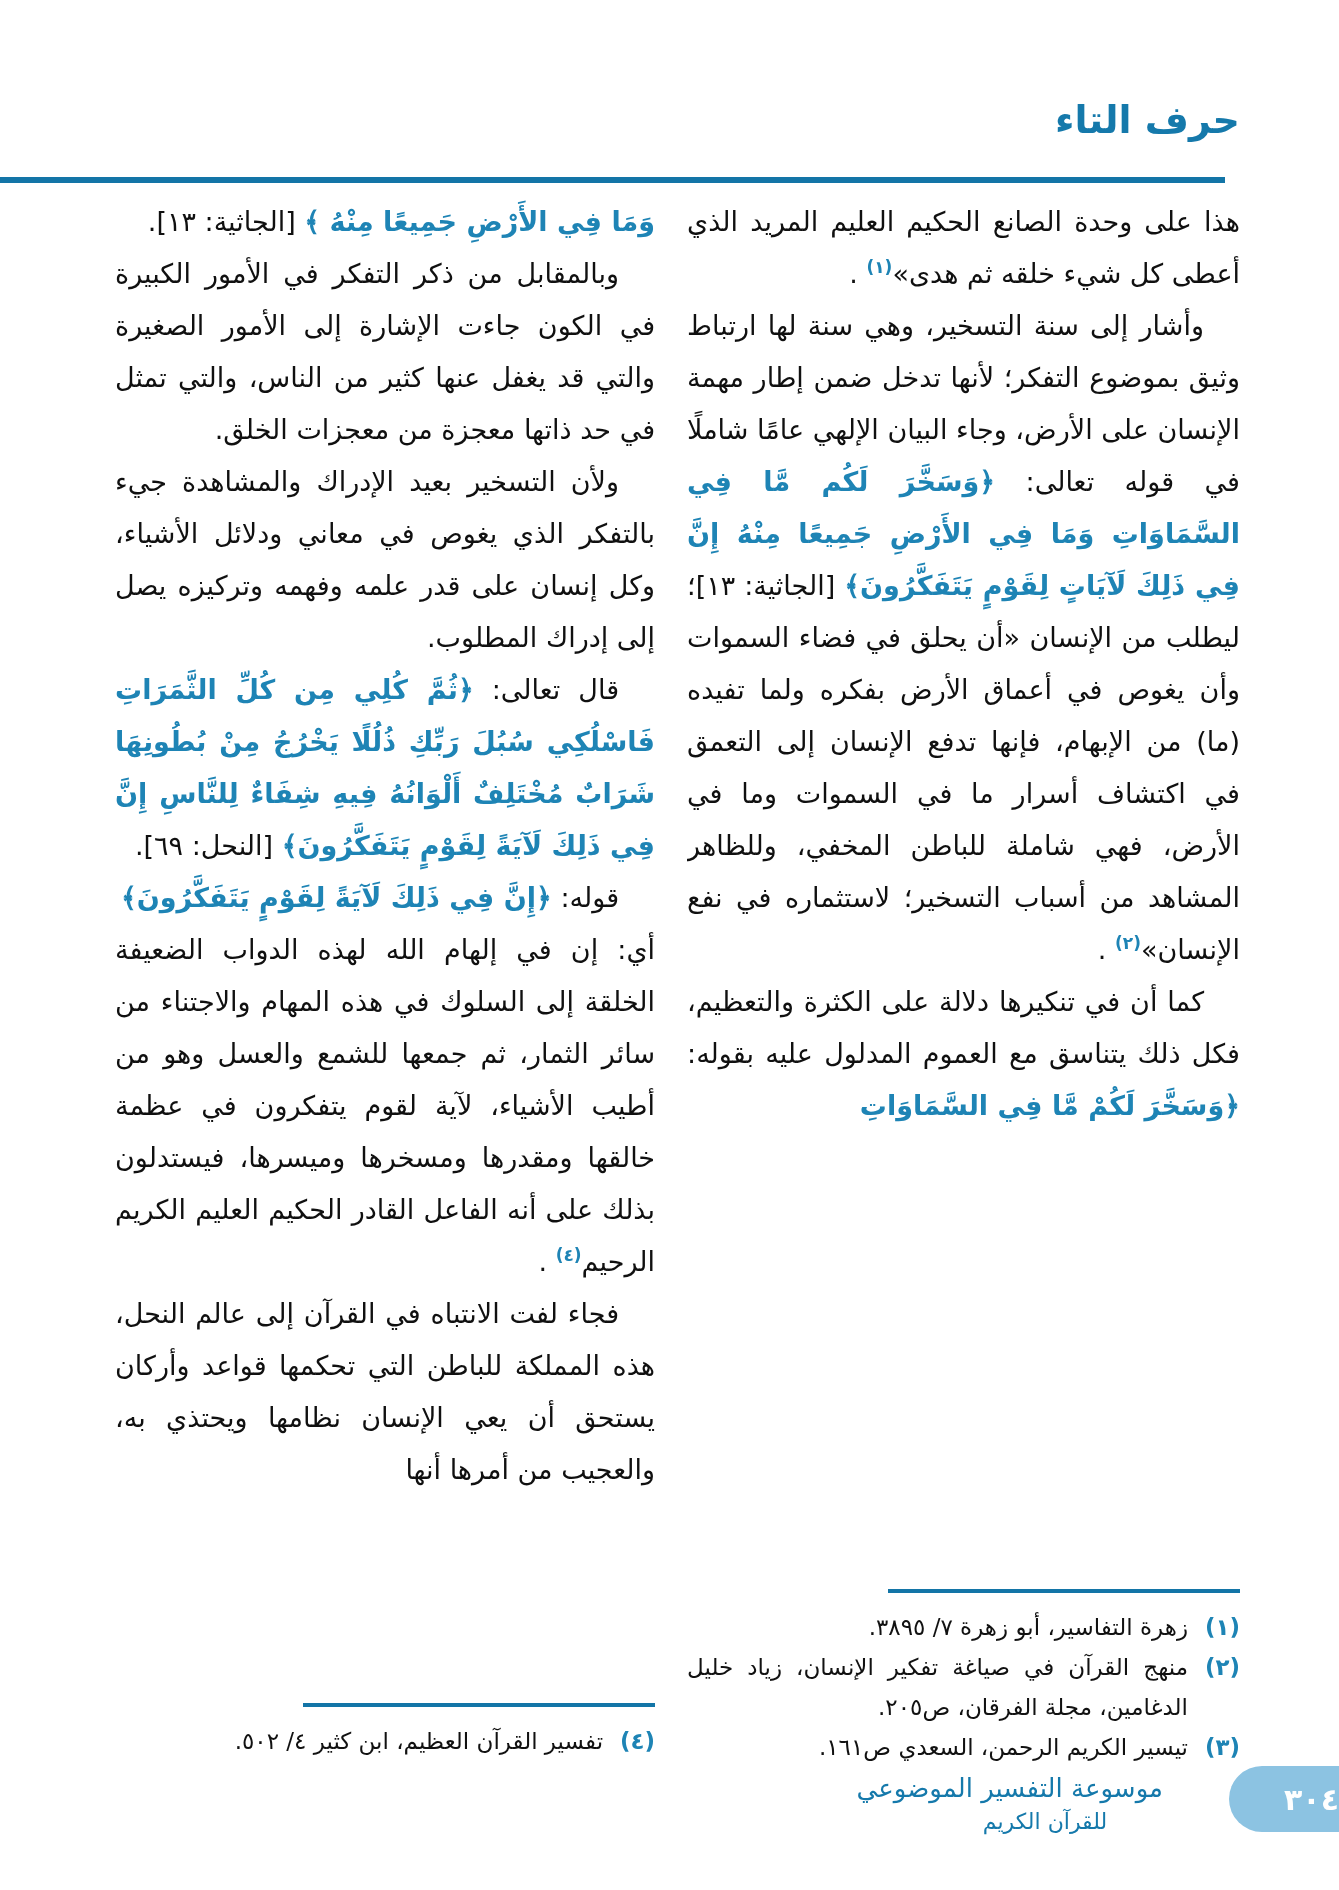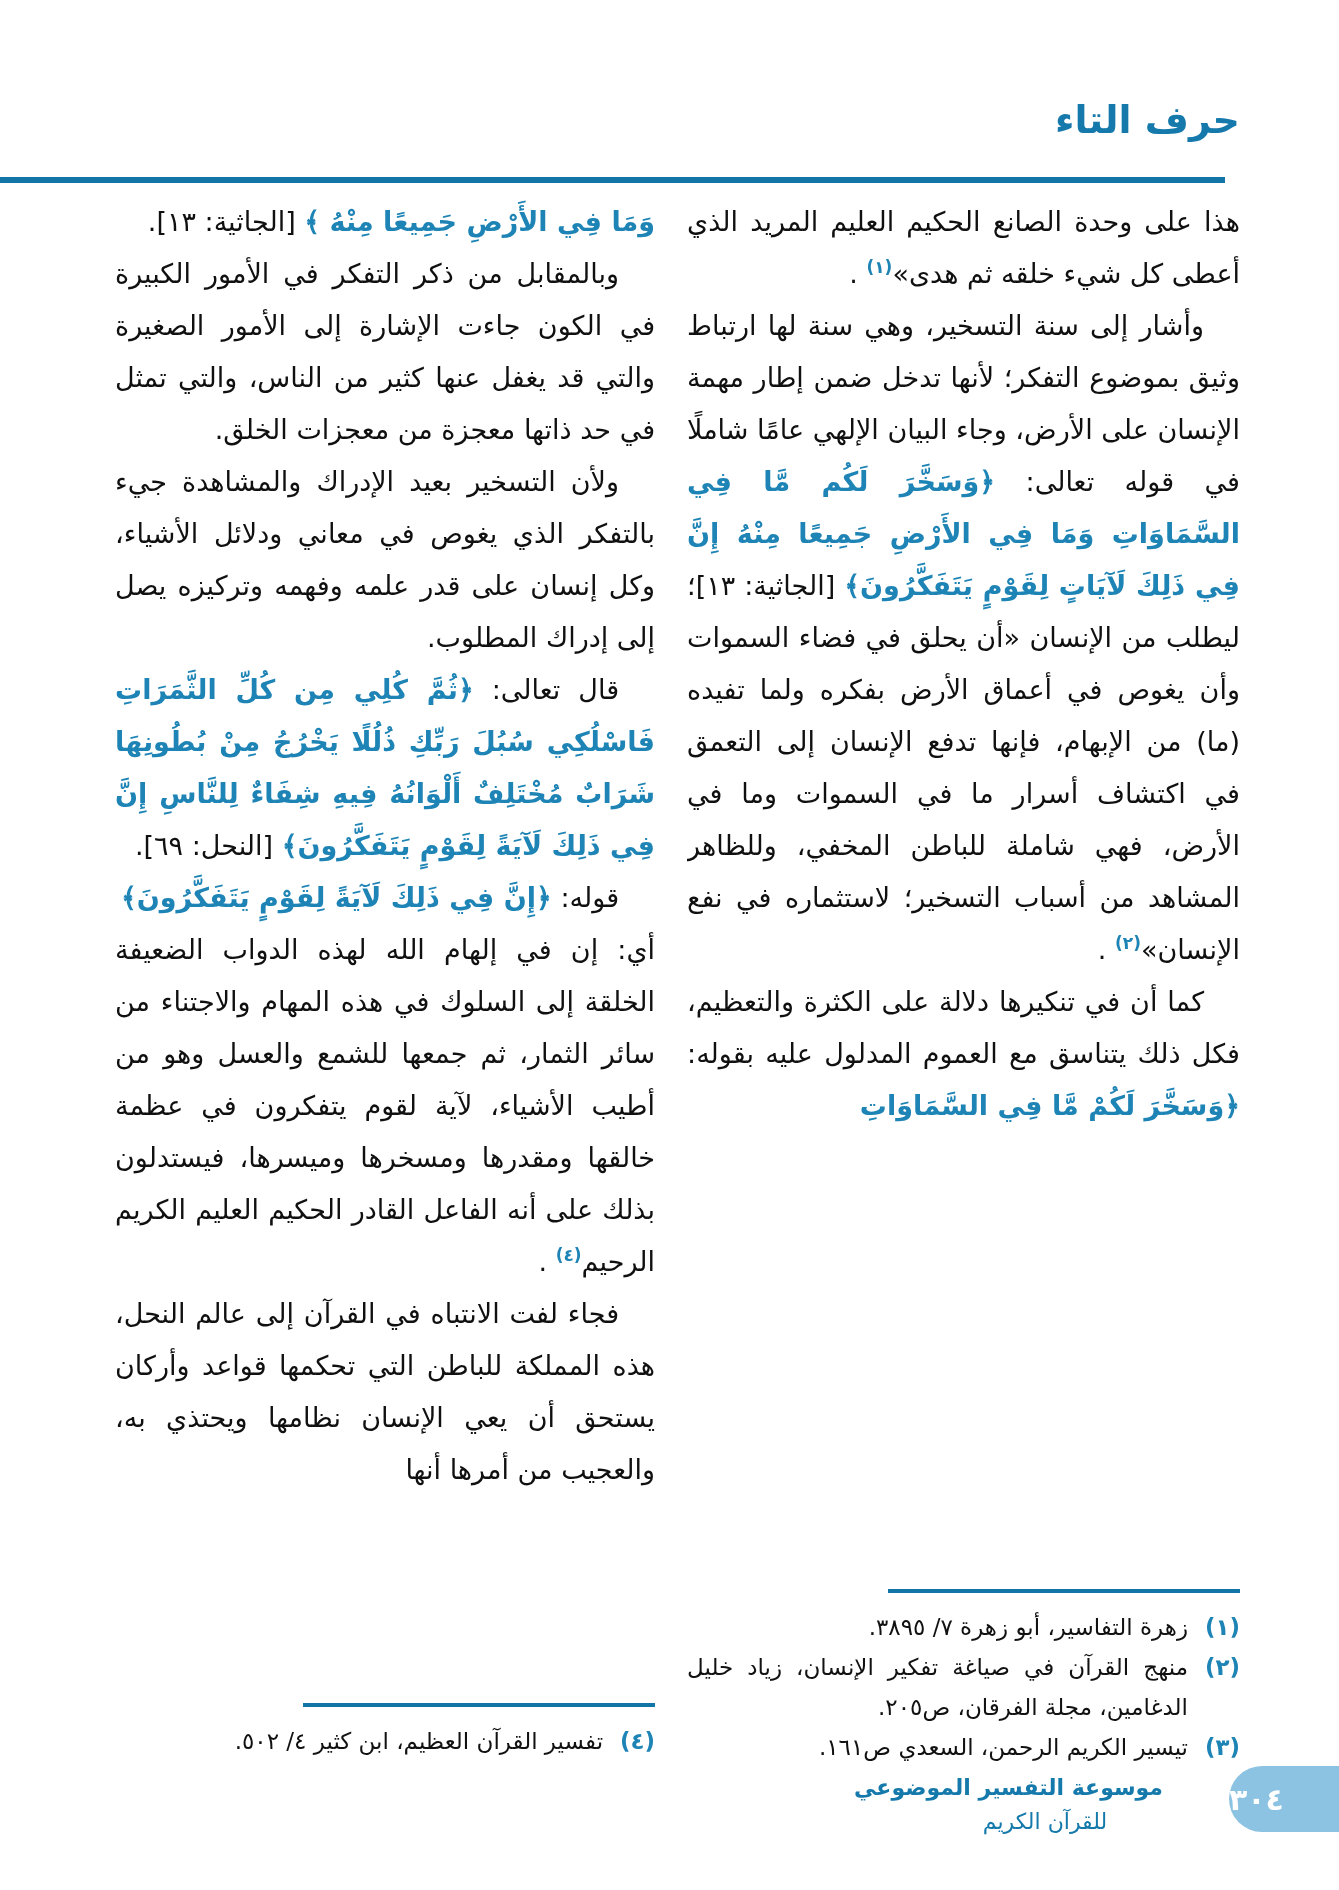--- a/index.html
+++ b/index.html
@@ -43,26 +43,26 @@
     margin:12px 0 14px auto; 
   }
   .footnotes{font-size:23px; line-height:40px;}
   .fn{display:flex; gap:10px; text-align:justify;}
   .fn-num{color:#1e84b5; white-space:nowrap; min-width:42px; font-weight:bold;}
   .fn-text{flex:1;}
   .logo{
     position:absolute; top:1768px; right:176px; width:236px;
     text-align:center; color:#1579ab;
   }
-  .logo-line1{font-size:22px; font-weight:bold; line-height:40px; white-space:nowrap;}
+  .logo-line1{font-size:26px; font-weight:normal; line-height:40px; white-space:nowrap;}
   .logo-line2{font-size:22px; font-weight:normal; line-height:28px;}
   .page-badge{
     position:absolute; top:1766px; right:0; width:110px; height:66px;
     background:#8cc3e2; border-radius:34px 0 0 34px;
-    display:flex; align-items:center; justify-content:flex-end;
+    display:flex; align-items:center; justify-content:flex-start;
     color:#ffffff; font-size:30px; font-weight:bold;
   }
 </style>
 </head>
 <body>
 
 <div class="page">
 
   <div class="header-title">حرف التاء</div>
 

